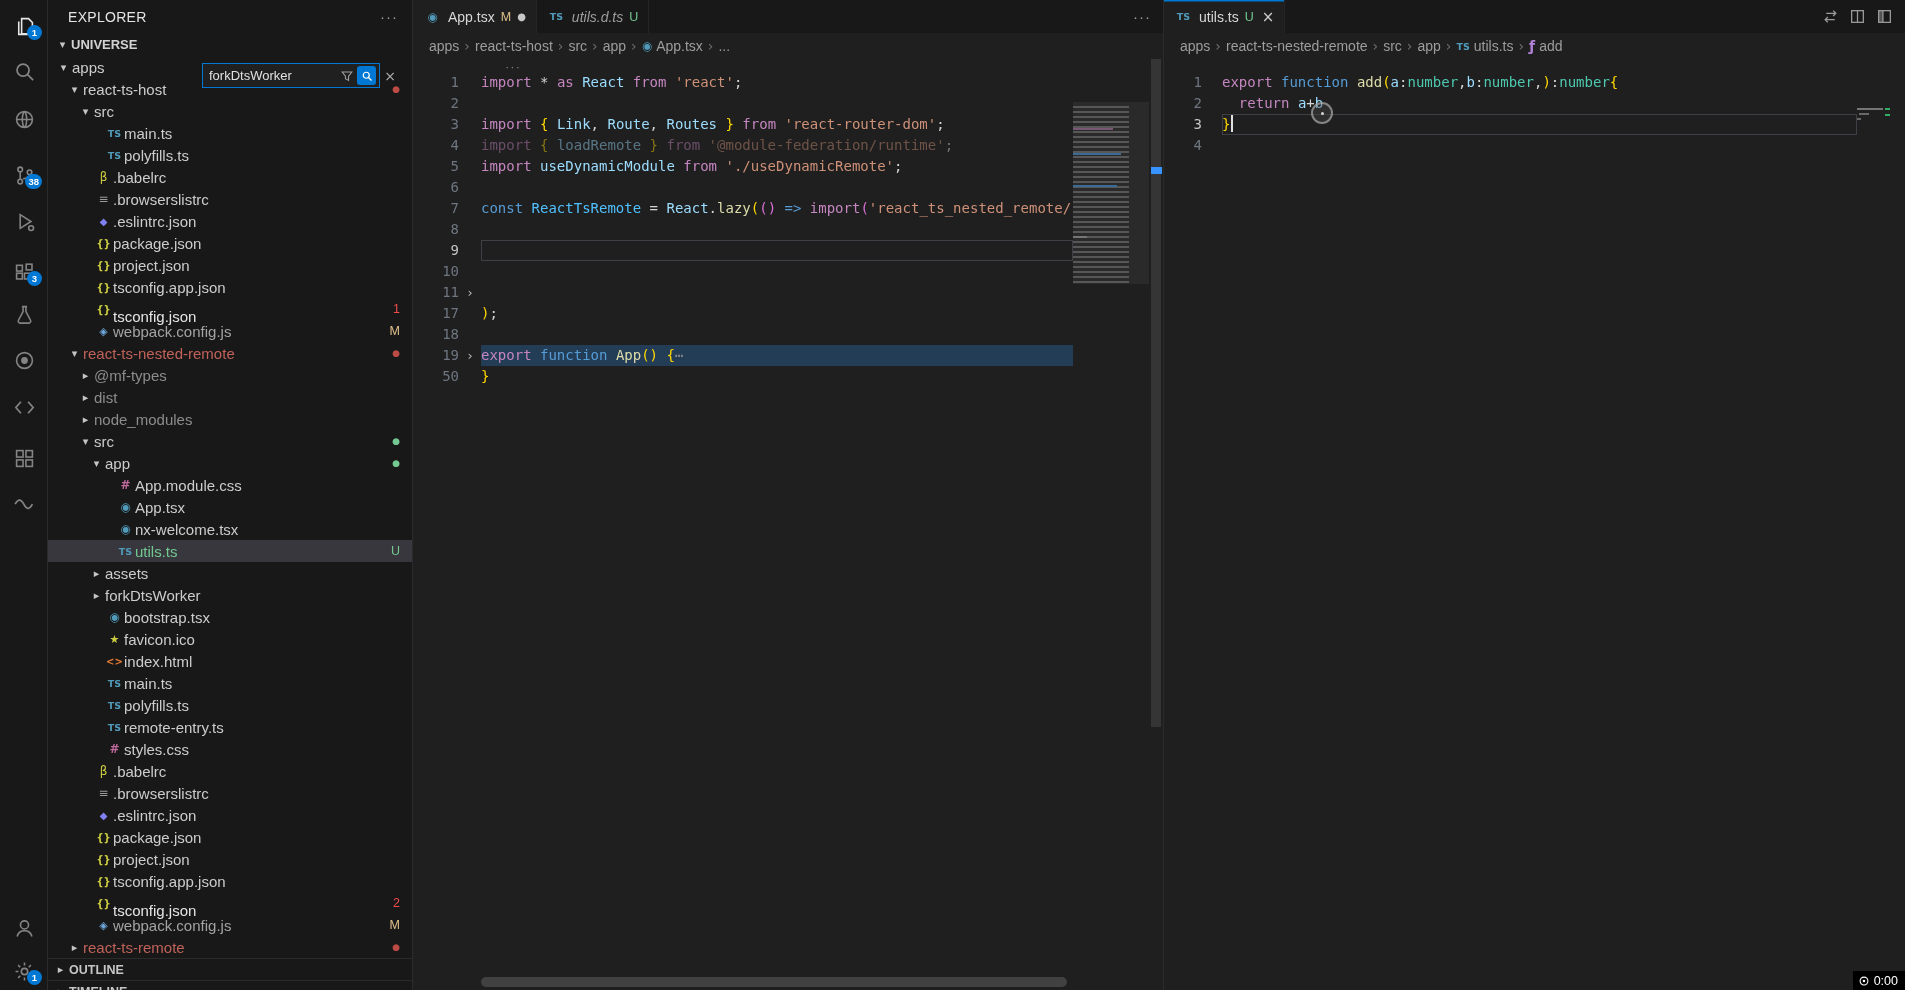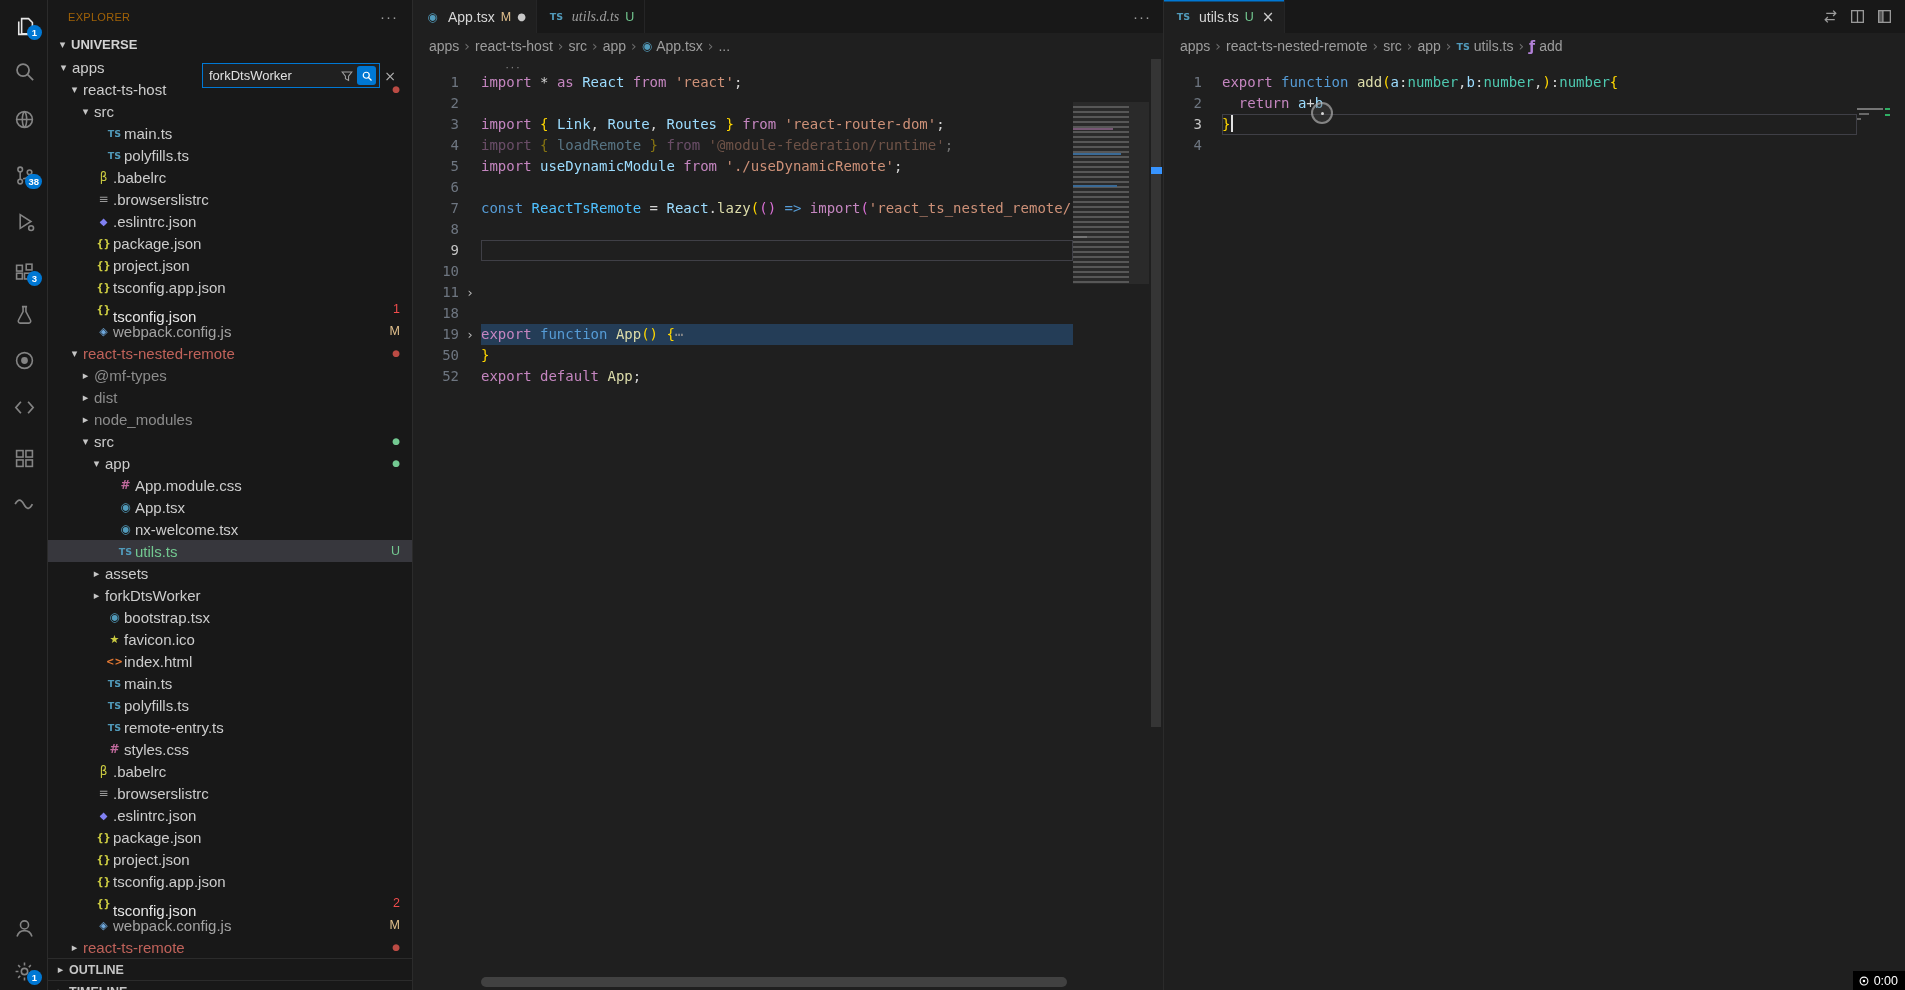--- a/index.html
+++ b/index.html
@@ -8,21 +8,21 @@
 
   
   #activitybar { position:absolute; left:0; top:0; bottom:0; width:48px; background:#181818; border-right:1px solid #2b2b2b; }
   .ab-item { position:absolute; left:0; width:48px; height:28px; display:flex; align-items:center; justify-content:center; color:#848484; cursor:pointer; }
   .ab-item.active { color:#e7e7e7; }
   .ab-badge { position:absolute; right:6px; top:13px; min-width:15px; height:15px; padding:0 3px; border-radius:9px; background:#0078d4; color:#fff; font-size:9.5px; line-height:15px; text-align:center; font-weight:bold; }
 
   
   #sidebar { position:absolute; left:48px; top:0; bottom:0; width:365px; background:#181818; border-right:1px solid #2b2b2b; }
   .sb-header { position:absolute; top:0; left:0; right:0; height:33px; display:flex; align-items:center; padding:0 14px 0 20px; }
-  .sb-title { font-size:11px; color:#a16207; letter-spacing:.3px; }
+  .sb-title { font-size:14px; color:#e5e5e5; letter-spacing:.3px; }
   .sb-more { margin-left:auto; color:#9d9d9d; font-size:15px; letter-spacing:1px; cursor:pointer; }
   .ws-row { position:absolute; top:33px; left:0; right:0; height:23px; display:flex; align-items:center; padding-left:6px; font-weight:bold; font-size:13px; color:#d2d2d2; }
   .chev { display:inline-block; width:17px; flex:none; text-align:center; color:#c5c5c5; font-size:11px; font-family:"DejaVu Sans", sans-serif; }
   
   .find-widget { position:absolute; top:57px; right:12px; height:37px; display:flex; align-items:center; z-index:5; }
   .find-box { width:178px; height:25px; background:#202020; border:1px solid #0078d4; display:flex; align-items:center; }
   .find-box input { flex:1; min-width:0; background:transparent; border:none; outline:none; color:#e0e0e0; font-size:13px; padding:0 4px 0 6px; font-family:"Liberation Sans", sans-serif; }
   .find-ic { width:18px; height:18px; flex:none; display:flex; align-items:center; justify-content:center; color:#a0a0a0; cursor:pointer; }
   .find-btn { width:19px; height:19px; flex:none; margin:0 3px 0 1px; border-radius:3px; background:#0078d4; display:flex; align-items:center; justify-content:center; cursor:pointer; }
   .find-close { width:20px; text-align:center; color:#b0b0b0; font-size:14px; cursor:pointer; font-family:"DejaVu Sans", sans-serif; }
@@ -52,21 +52,21 @@
   .sb-section { position:absolute; left:0; right:0; height:22px; border-top:1px solid #2b2b2b; display:flex; align-items:center; padding-left:4px; font-size:12.5px; font-weight:bold; color:#c5c5c5; cursor:pointer; background:#181818; }
 
   
   .egroup { position:absolute; top:0; bottom:0; background:#1f1f1f; }
   #group-left { left:413px; width:750px; }
   #group-right { left:1163px; width:742px; border-left:1px solid #2b2b2b; }
   .tabbar { position:absolute; top:0; left:0; right:0; height:33px; background:#181818; display:flex; align-items:stretch; }
   .tab { display:flex; align-items:center; padding:0 10px; font-size:14px; color:#9d9d9d; background:#181818; border-right:1px solid #252526; cursor:pointer; gap:6px; }
   .tab.active { background:#1f1f1f; color:#d7d7d7; }
   .tab.focused { box-shadow:inset 0 1.5px 0 #0078d4; }
-  .tab-label.italic { font-style:italic;font-family:Liberation Serif, serif; }
+  .tab-label.italic { font-style:italic; }
   .git-badge { font-size:12.5px; }
   .g-mod { color:#e2c08d; } .g-unt { color:#73c991; }
   .dirty { color:#c8c8c8; font-size:10px; font-family:"DejaVu Sans", sans-serif; }
   .tab-close { color:#cccccc; font-size:15px; margin-left:2px; font-family:"DejaVu Sans", sans-serif; }
   .tb-more { margin-left:auto; align-self:center; color:#9d9d9d; font-size:15px; letter-spacing:1px; padding-right:12px; cursor:pointer; }
   .win-icons { margin-left:auto; display:flex; align-items:center; gap:10px; padding-right:12px; color:#9b9b9b; }
   .tb-btn { display:flex; align-items:center; justify-content:center; cursor:pointer; }
   .bcrumb { position:absolute; top:33px; left:0; right:0; height:26px; display:flex; align-items:center; padding-left:16px; font-size:14px; color:#9d9d9d; }
   .bc-sep { margin:0 5px; color:#6e6e6e; font-family:"DejaVu Sans", sans-serif; }
   .bc-item { cursor:pointer; display:flex; align-items:center; gap:4px; }
@@ -573,38 +573,38 @@
         <div class="code-line">
           <span class="ln">10</span>
           <span class="fold-col"></span>
           <span class="line-text"></span>
         </div>
         <div class="code-line sel">
           <span class="ln">11</span>
           <span class="fold-col">›</span>
         </div>
         <div class="code-line">
+          <span class="ln">17</span>
+          <span class="fold-col"></span>
+          <span class="line-text"><span class="tok-b1">)</span><span class="tok-pn">;</span></span>
+        </div>
+        <div class="code-line">
           <span class="ln">18</span>
           <span class="fold-col"></span>
           <span class="line-text"></span>
         </div>
         <div class="code-line sel">
           <span class="ln">19</span>
           <span class="fold-col">›</span>
           <span class="line-text"><span class="tok-kw">export </span><span class="tok-st">function </span><span class="tok-fn">App</span><span class="tok-b1">() </span><span class="tok-b1">{</span><span class="tok-fd">⋯</span></span>
         </div>
         <div class="code-line">
           <span class="ln">50</span>
           <span class="fold-col"></span>
           <span class="line-text"><span class="tok-b1">}</span></span>
-        </div>
-        <div class="code-line">
-          <span class="ln">52</span>
-          <span class="fold-col"></span>
-          <span class="line-text"><span class="tok-kw">export </span><span class="tok-kw">default </span><span class="tok-fn">App</span><span class="tok-pn">;</span></span>
         </div>
       </div>
     <div class="minimap">
       <div class="mm-slider"></div>
       <div class="mm-mark" style="top:22px;left:0;width:40px;background:#C586C0;opacity:.5"></div>
       <div class="mm-mark" style="top:47px;left:0;width:48px;background:#3a6a96"></div>
       <div class="mm-mark" style="top:79px;left:0;width:44px;background:#3a6a96"></div>
       <div class="mm-mark" style="top:130px;left:0;width:14px;background:#888;opacity:.6"></div>
     </div>
     <div class="vscroll"></div>

